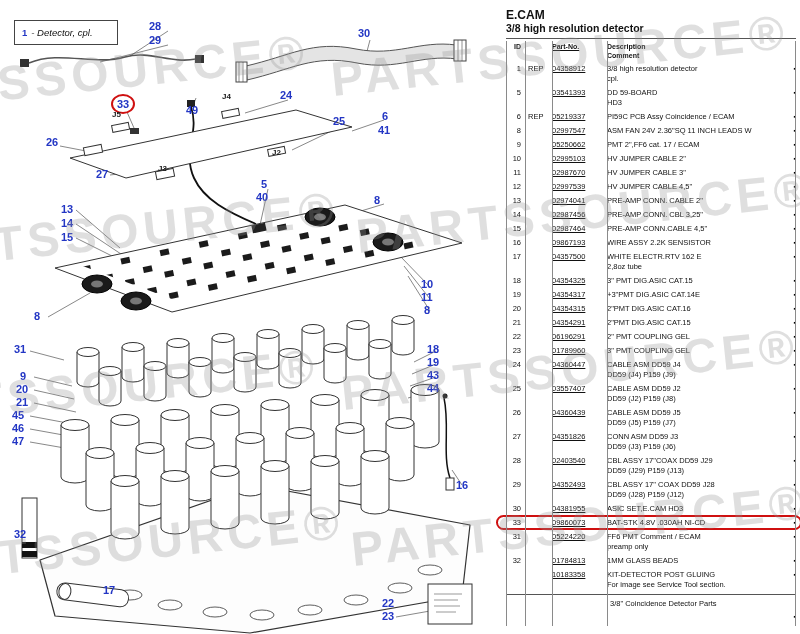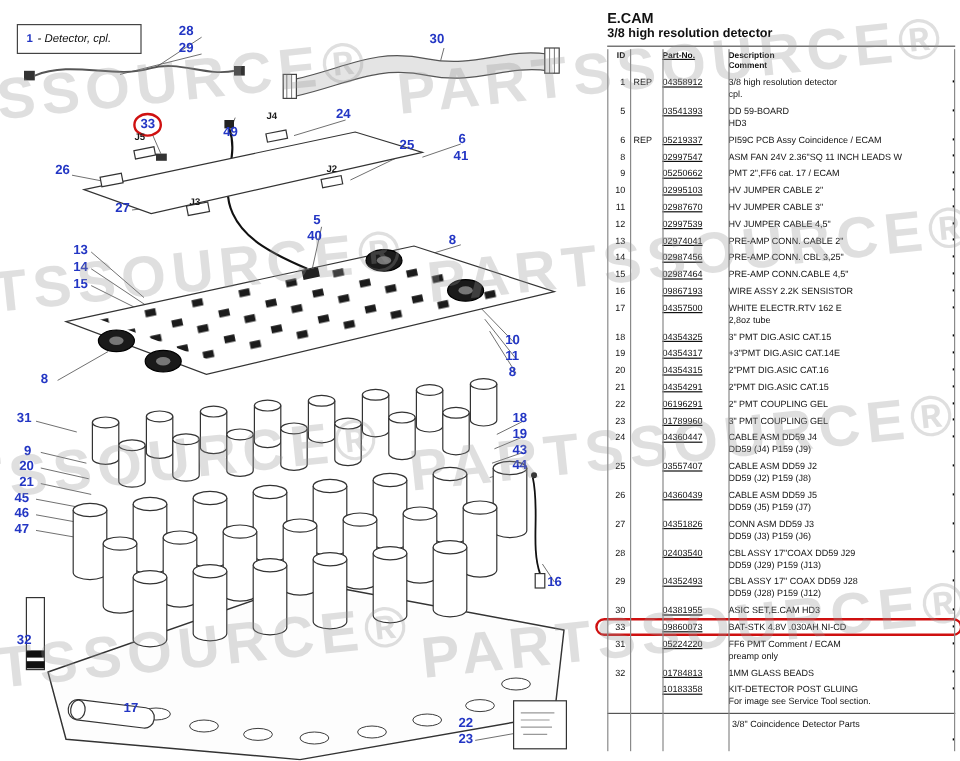--- a/index.html
+++ b/index.html
@@ -318,21 +318,21 @@
 
       <div class="callout" style="left: 382px; top: 610px;">23</div>
     </div>
 
   <div>
 
       <div class="jlabel" style="left: 112px; top: 110px;">J5</div>
 
       <div class="jlabel" style="left: 222px; top: 92px;">J4</div>
 
-      <div class="jlabel" style="left: 272px; top: 136px;">J2</div>
+      <div class="jlabel" style="left: 272px; top: 148px;">J2</div>
 
       <div class="jlabel" style="left: 158px; top: 164px;">J3</div>
     </div>
 
   <div class="parts-table">
     <div class="pt-title">E.CAM</div>
     <div class="pt-subtitle">3/8 high resolution detector</div>
     <div class="pt-divider"></div>
 
     <div class="thead">

